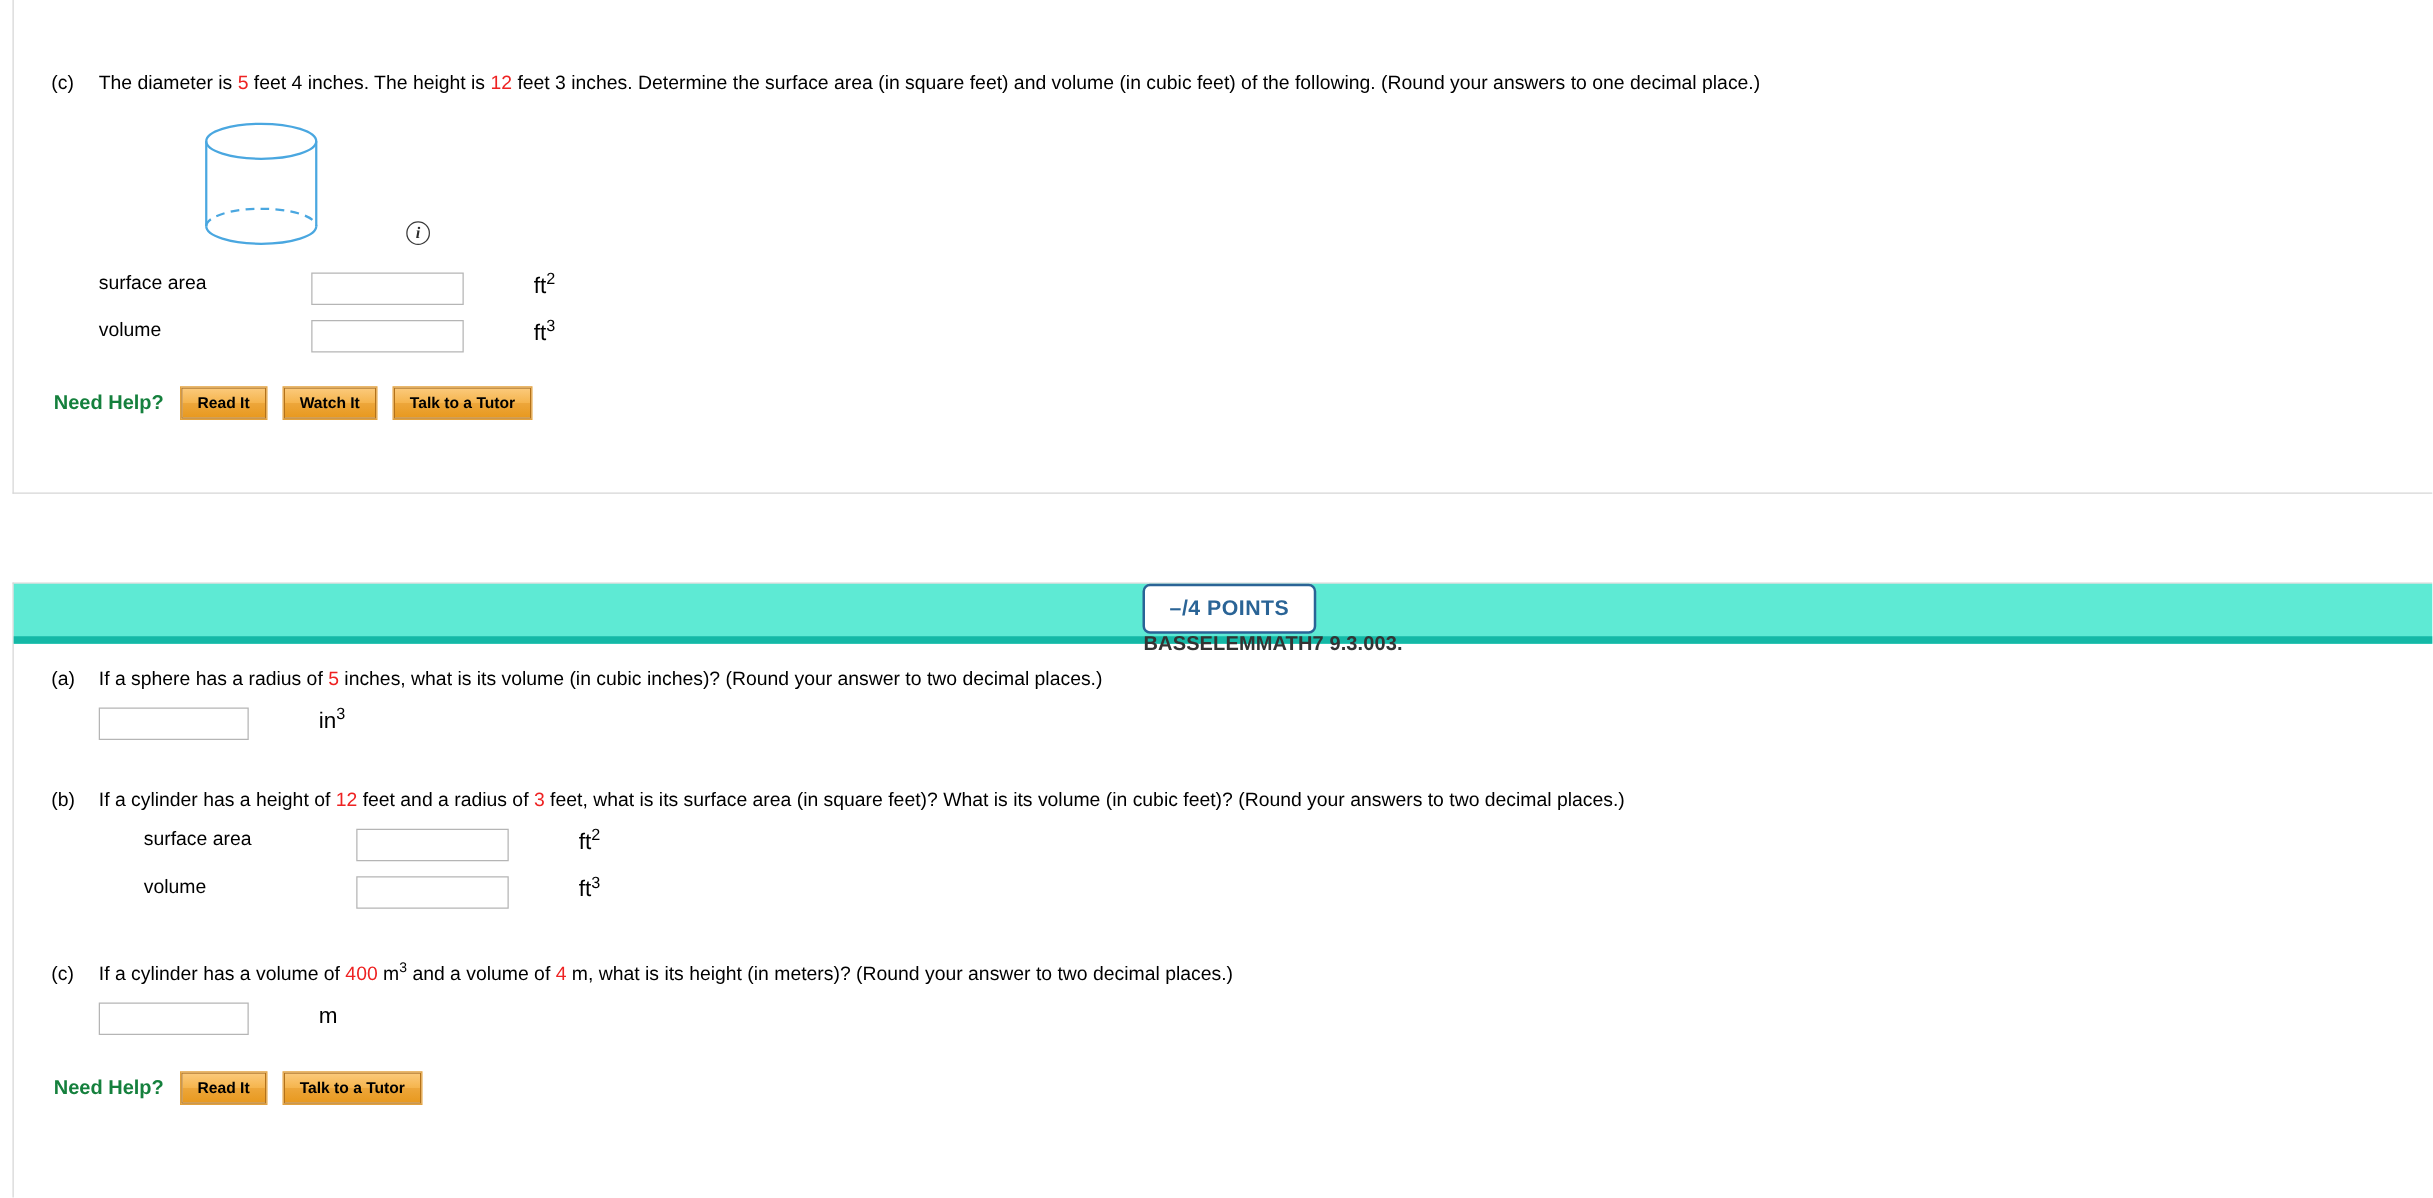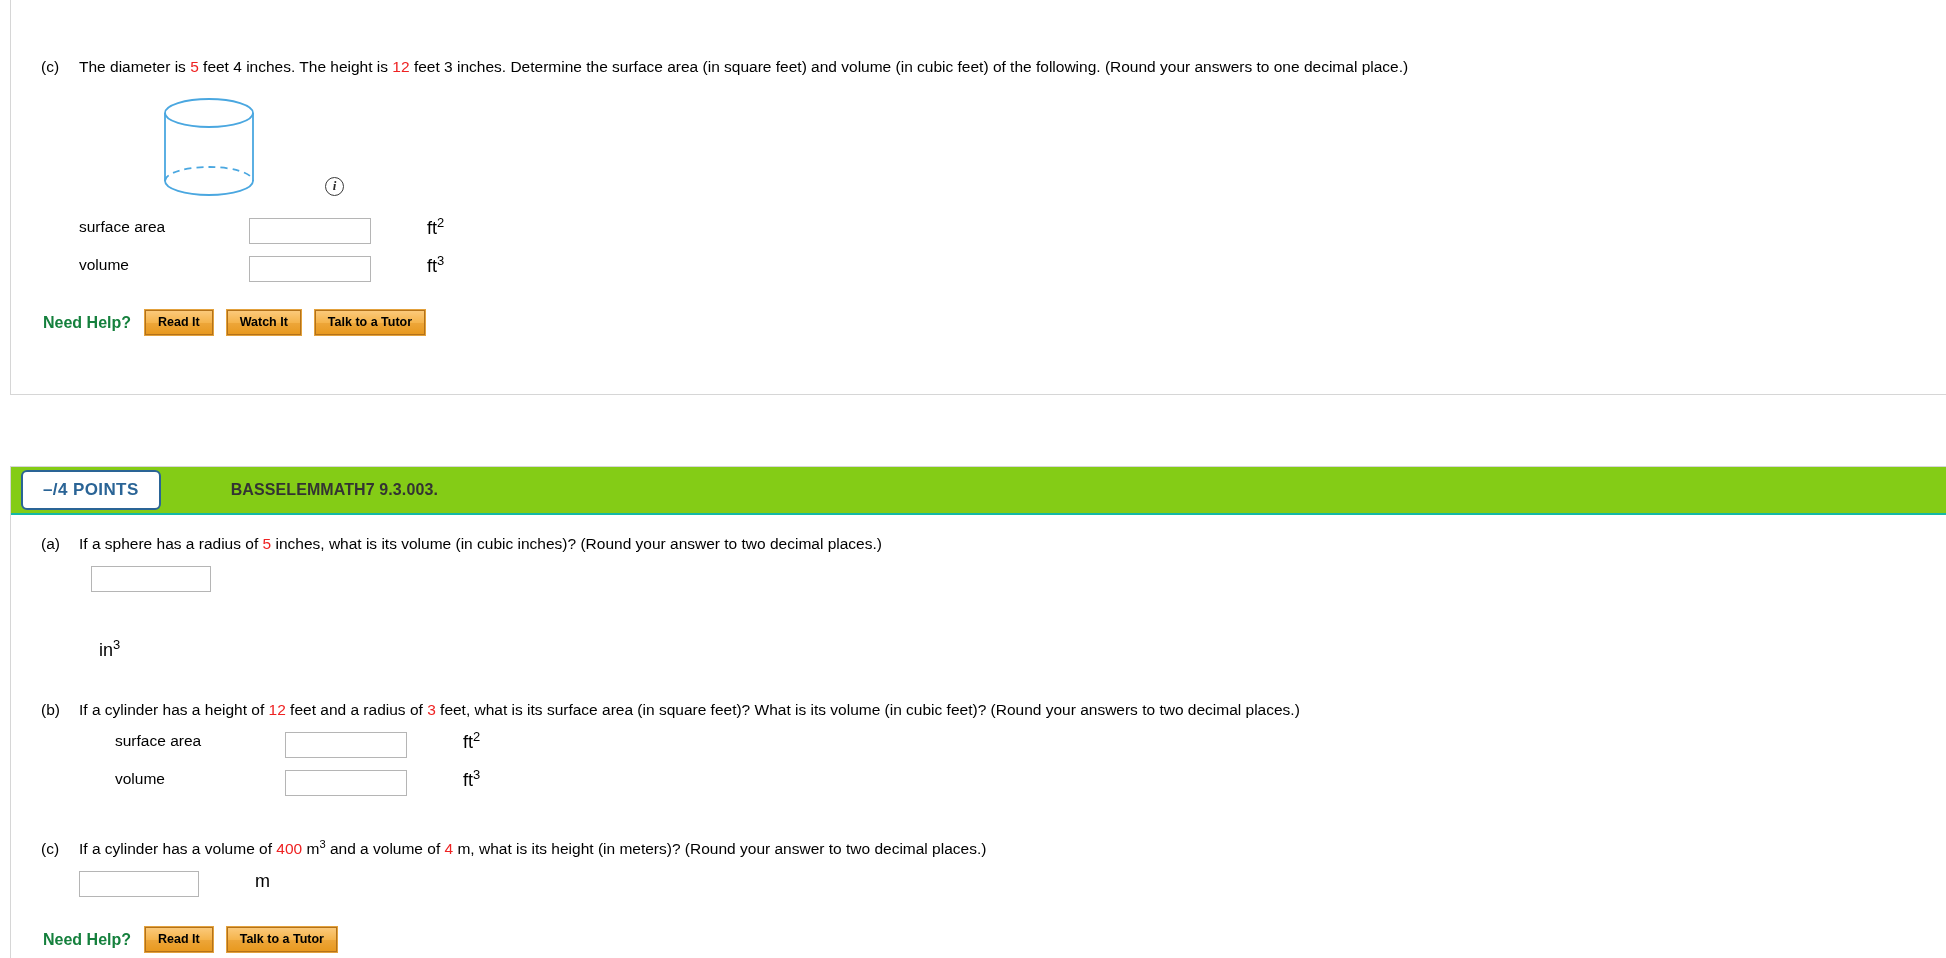--- a/index.html
+++ b/index.html
@@ -37,26 +37,27 @@
     height: 455px;
     border-top: none;
   }
   #panel-two {
     top: 466px;
     height: 500px;
   }
 
   .points-bar {
     height: 48px;
-    background: #84cc16;
-    border-bottom: 2px solid #14b8a6;
+    background: #5eead4;
+    border-bottom: 6px solid #14b8a6;
     display: flex;
     align-items: center;
     padding-left: 10px;
     box-sizing: border-box;
+    flex-direction: column;
   }
   .points-badge {
     border: 2px solid #2a6496;
     border-radius: 6px;
     color: #2a6496;
     font-weight: bold;
     font-size: 17px;
     letter-spacing: 0.4px;
     padding: 8px 20px;
     background: #ffffff;
@@ -246,21 +247,21 @@
       <span class="points-badge">–/4 POINTS</span>
       <span class="points-label">BASSELEMMATH7 9.3.003.</span>
     </div>
 
     <div class="panel-body">
 
       <div class="part">
         <div class="part-letter">(a)</div>
         <div class="part-content">
           <div class="part-text"><span>If a sphere has a radius of </span><span class="num">5</span><span> inches, what is its volume (in cubic inches)? (Round your answer to two decimal places.)</span></div>
-          <div class="answer-row" style="margin-left:12px;flex-direction:column;">
+          <div class="answer-row" style="margin-left:0;">
             <input class="answer-input wide" type="text" value="" style="">
             <span class="answer-unit"><span>in</span><sup class="exp">3</sup></span>
           </div>
         </div>
       </div>
 
       <div class="part" style="padding-top:38px;">
         <div class="part-letter">(b)</div>
         <div class="part-content">
           <div class="part-text"><span>If a cylinder has a height of </span><span class="num">12</span><span> feet and a radius of </span><span class="num">3</span><span> feet, what is its surface area (in square feet)? What is its volume (in cubic feet)? (Round your answers to two decimal places.)</span></div>

